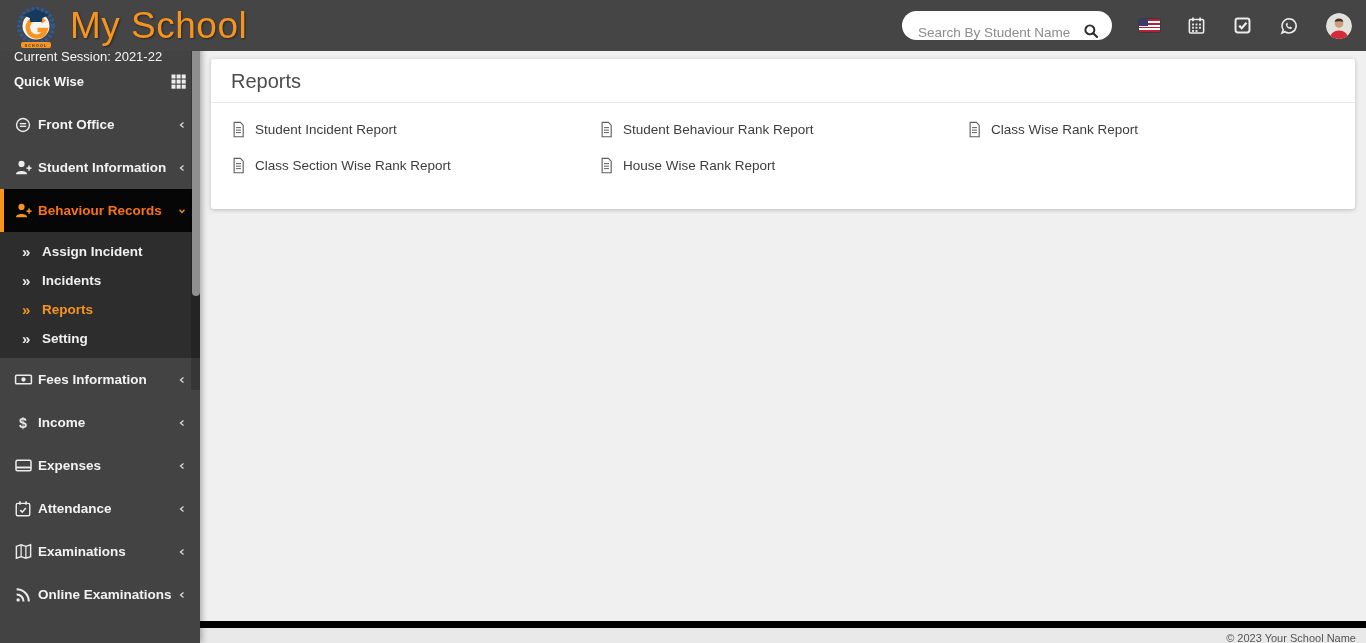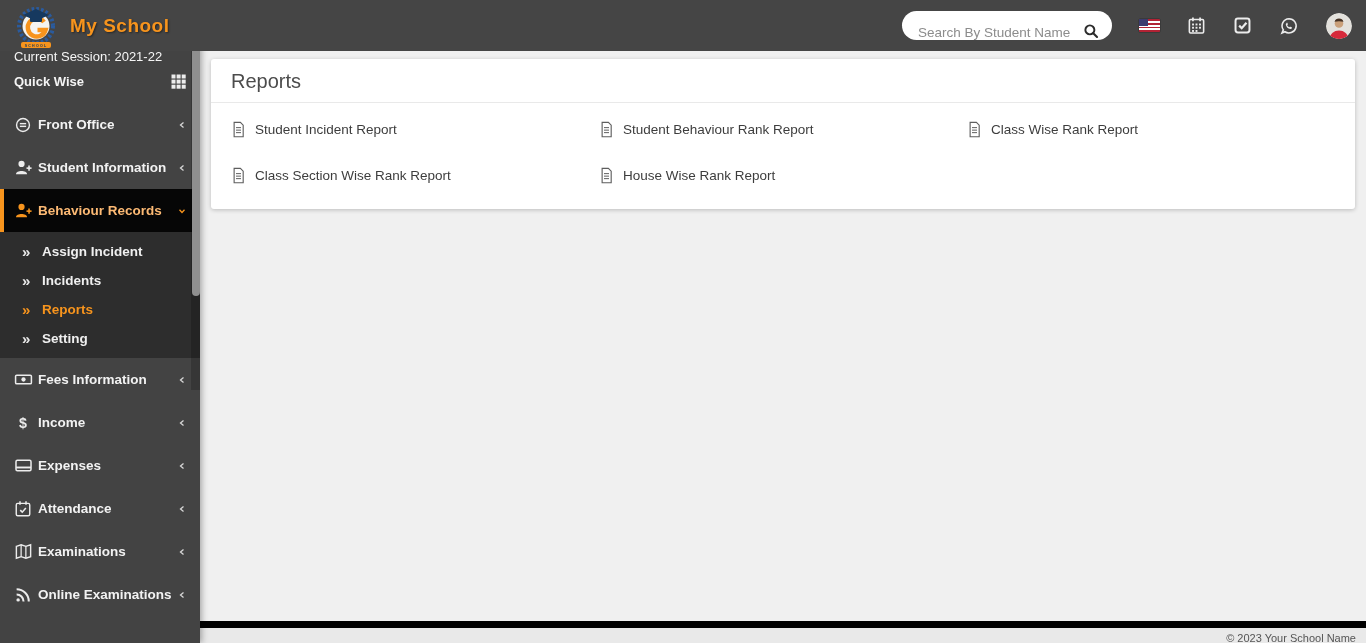--- a/index.html
+++ b/index.html
@@ -4,21 +4,21 @@
 <style>
   * { margin:0; padding:0; box-sizing:border-box; }
   html,body { width:1366px; height:643px; overflow:hidden;
     font-family:"Liberation Sans", sans-serif; background:#f0f0f0; }
 
   
   .header { position:absolute; top:0; left:0; width:1366px; height:51px;
     background:#454545; display:flex; align-items:center; z-index:30; }
   .brand { width:200px; min-width:200px; display:flex; align-items:center;
     padding-left:14px; gap:12px; cursor:pointer; }
-  .brand-title { color:#f7941d; font-size:19px; font-weight:bold;
+  .brand-title { color:#f7941d; font-size:37px; font-weight:normal;
     letter-spacing:0.5px; text-shadow:1px 1px 2px rgba(0,0,0,0.45); white-space:nowrap; }
   .header-right { margin-left:auto; display:flex; align-items:center; gap:27px;
     padding-right:14px; }
   .search-pill { width:210px; height:29px; background:#fff; border-radius:15px;
     display:flex; align-items:flex-end; padding:0 12px 0 16px; }
   .search-pill input { border:none; outline:none; flex:1; font-size:13.5px;
     color:#333; background:transparent; min-width:0;
     font-family:"Liberation Sans", sans-serif; }
   .search-pill input::placeholder { color:#8c8c8c; }
   .hicon { display:flex; align-items:center; justify-content:center; cursor:pointer; }
@@ -37,41 +37,41 @@
   .quick-row { display:flex; align-items:center; justify-content:space-between; height:24px; }
   .quick-label { font-size:13px; font-weight:bold; color:#f5f5f5; }
   .menu { list-style:none; margin-top:2px; }
   .menu-item { height:43px; display:flex; align-items:center; padding:0 12px 0 14px;
     cursor:pointer; }
   .menu-item .micon { width:24px; min-width:24px; display:flex; align-items:center; }
   .menu-item .mlabel { flex:1; font-size:13.5px; font-weight:bold; color:#f2f2f2;
     white-space:nowrap; }
   .menu-item .chev { width:14px; display:flex; align-items:center; justify-content:flex-end; }
   .menu-item.active { background:#060606; border-left:4px solid #f7941d; padding-left:10px; }
-  .menu-item.active .mlabel { color:#fdba74; }
+  .menu-item.active .mlabel { color:#f97316; }
   .submenu { list-style:none; background:#2d2d2d; padding:5px 0; }
   .submenu-item { height:29px; display:flex; align-items:center; padding-left:22px;
     cursor:pointer; }
   .subchev { width:20px; min-width:20px; font-size:15px; font-weight:bold; color:#e8e8e8;
     line-height:1; }
   .sublabel { font-size:13.5px; font-weight:bold; color:#efefef; white-space:nowrap; }
   .submenu-item.active .subchev, .submenu-item.active .sublabel { color:#f7941d; }
   .side-scroll-track { position:absolute; top:0; right:0; width:9px; height:355px;
     background:rgba(0,0,0,0.18); }
   .side-scroll-thumb { position:absolute; top:8px; right:0.5px; width:8px; height:253px;
     background:#8f8f8f; border-radius:4px; cursor:grab; }
 
   
   .main { position:absolute; top:51px; left:200px; right:0; bottom:0; background:#f0f0f0; }
   .card { position:absolute; top:8px; left:11px; right:11px; height:150px; background:#fff;
     border-radius:3px; box-shadow:0 1px 4px rgba(0,0,0,0.22); }
   .card-title { padding:11px 20px 9px; font-size:20px; color:#4c4c4c;
     border-bottom:1px solid #e9e9e9; }
   .report-grid { display:grid; grid-template-columns:repeat(3,1fr);
-    padding:13px 20px 0; row-gap:20px; }
+    padding:13px 20px 0; row-gap:10px; }
   .report-link { display:flex; align-items:center; gap:9px; height:26px;
     font-size:13.5px; color:#3d3d3d; cursor:pointer; text-decoration:none; }
   .footer { position:absolute; left:0; right:0; bottom:0; height:22px; background:#e9e9e9;
     border-top:7px solid #000000; text-align:right; padding-right:10px;
     font-size:11px; color:#555; line-height:20px; }
 </style>
 </head>
 <body>
 
 <div class="header">

